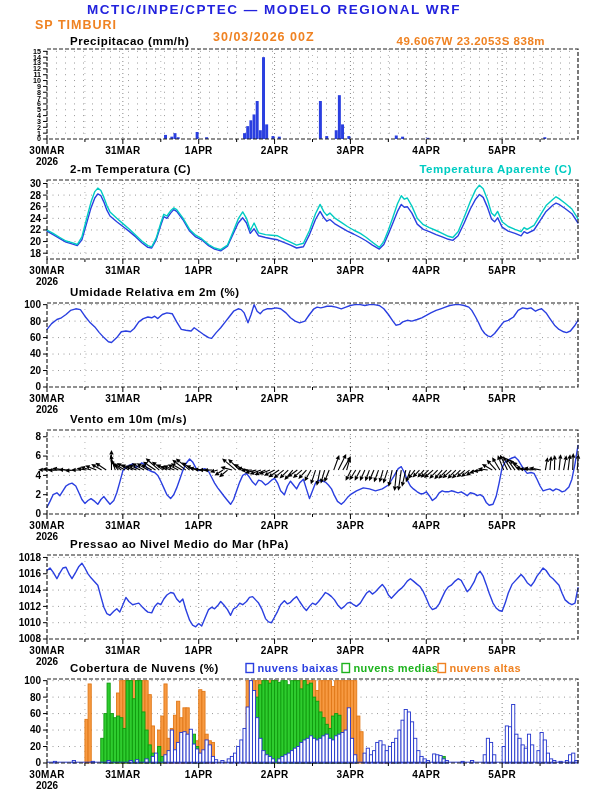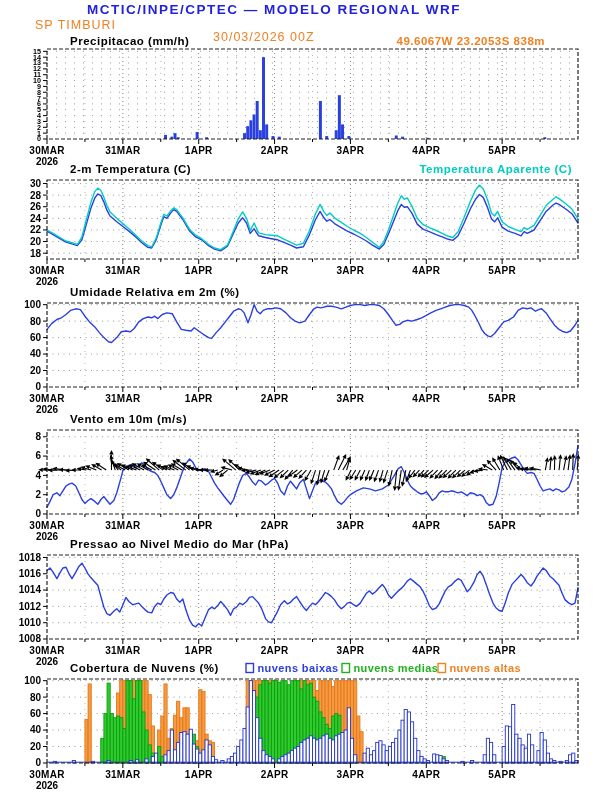--- a/index.html
+++ b/index.html
@@ -1,21 +1,21 @@
 <!DOCTYPE html>
 <html><head>
 <meta charset="utf-8">
 <style>
   html,body{margin:0;padding:0;background:#fff;}
   .page{position:relative;width:612px;height:792px;background:#fff;overflow:hidden;
         font-family:"Liberation Sans",sans-serif;}
   .hline1{position:absolute;top:2px;left:0;width:548px;text-align:center;
           font-size:13.5px;font-weight:bold;letter-spacing:1.5px;color:#2222dd;}
   .hline2{position:absolute;top:18px;left:0;width:612px;height:14px;
-          font-size:12.5px;font-weight:normal;letter-spacing:1px;color:#ef8222;}
+          font-size:12.5px;font-weight:bold;letter-spacing:1px;color:#ef8222;}
   .hline2 .station{position:absolute;left:35px;top:0;}
   .hline2 .rundate{position:absolute;left:213px;top:12px;}
   svg{position:absolute;top:32px;left:0;}
   svg text{font-family:"Liberation Sans",sans-serif;font-weight:bold;}
 </style>
 </head>
 <body>
 
 <div class="page">
   <div class="hline1">MCTIC/INPE/CPTEC — MODELO REGIONAL WRF</div>

